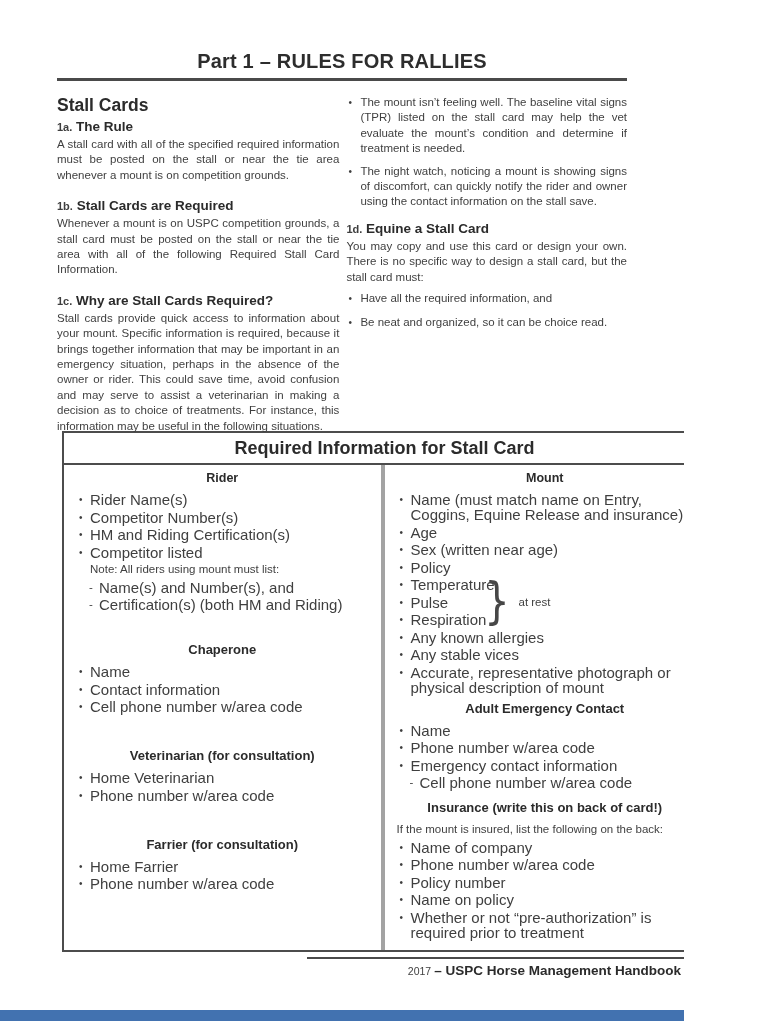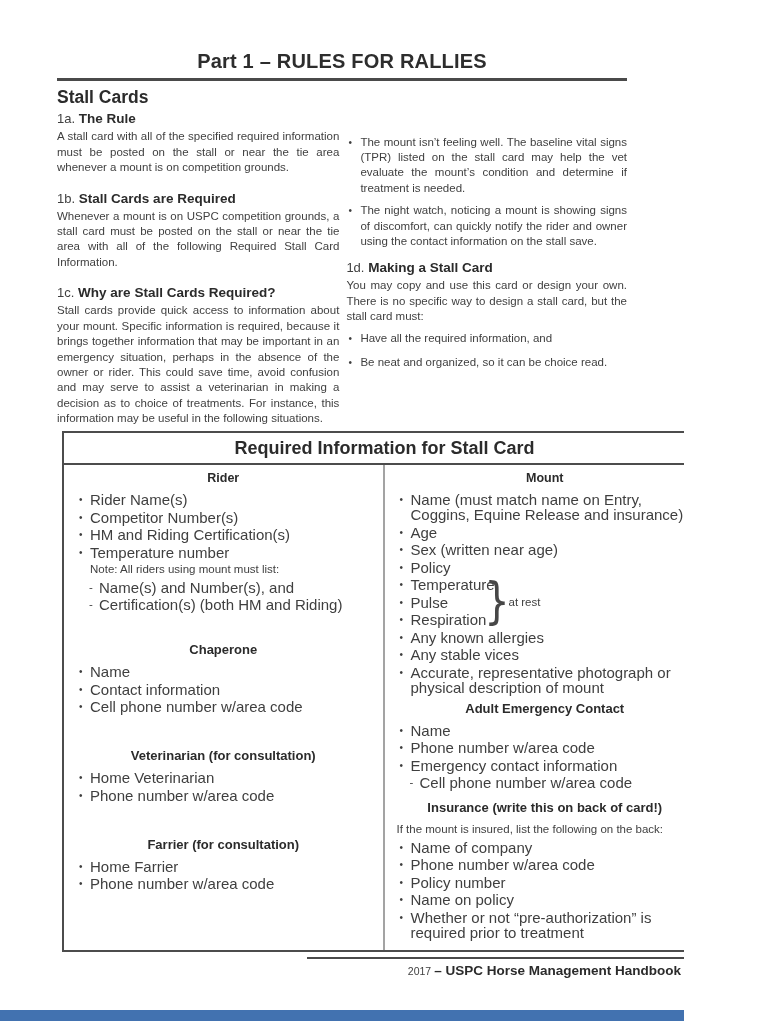--- a/index.html
+++ b/index.html
@@ -5,56 +5,56 @@
   html,body{margin:0;padding:0;background:#ffffff;}
   body{font-family:"Liberation Sans",sans-serif;color:#3f3f3f;}
   .page{position:relative;width:684px;height:1021px;background:#ffffff;overflow:hidden;}
   .content{padding:0 57px;}
 
   
   .title{margin:50px 0 0 0;text-align:center;font-size:20px;font-weight:bold;color:#2d2d2d;letter-spacing:.2px;}
   .title-rule{border-bottom:3px solid #4a4a4a;margin-top:5px;}
 
   
-  .cols{display:flex;gap:7px;margin-top:14px;height:324px;align-items:center;}
+  .cols{display:flex;gap:7px;margin-top:14px;height:324px;}
   .col-l{width:321px;}
   .col-r{width:319px;}
   .stall-heading{font-size:17.5px;font-weight:bold;color:#2b2b2b;margin:0 0 2px 0;line-height:20px;}
   .sec{margin-top:15px;}
   .sec-h{font-size:13.5px;font-weight:bold;color:#2b2b2b;margin:0 0 2px 0;line-height:16px;}
-  .sec-h .num{font-weight:normal;font-size:13px;color:#3f3f3f;margin-top:40px;}
+  .sec-h .num{font-weight:bold;font-size:11px;color:#3f3f3f;margin-top:40px;}
   .body-p{font-size:11.5px;line-height:15.4px;text-align:justify;margin:0;color:#3f3f3f;}
   .rbul{position:relative;padding-left:14px;font-size:11.5px;line-height:15.4px;text-align:justify;margin:0 0 7px 0;color:#3f3f3f;}
   .rbul::before{content:"\2022";position:absolute;left:2px;top:0;font-size:10px;}
   .mini-bullets .rbul{margin-bottom:9px;text-align:left;}
 
   
   .tbl{margin:12px 0 0 5px;width:645px;border:2px solid #4c4c4c;box-sizing:border-box;}
   .tbl-title{text-align:center;font-size:18px;font-weight:bold;color:#2b2b2b;padding:5px 0 4px 0;border-bottom:2px solid #4c4c4c;}
   .tbl-cols{display:flex;align-items:stretch;}
   .tcell{width:50%;box-sizing:border-box;padding:4px 12px 8px 12px;}
-  .tcell-left{border-right:2px solid #a3a3a3;}
+  .tcell-left{border-right:4px solid #a3a3a3;}
   .thead{text-align:center;font-weight:bold;font-size:12.5px;color:#2b2b2b;margin:2px 0 6px 0;line-height:15px;}
   .li{position:relative;padding-left:14px;font-size:15px;line-height:15px;margin-bottom:2.5px;color:#3f3f3f;}
   .li::before{content:"\2022";position:absolute;left:3px;top:0;font-size:10px;}
   .li.dash{margin-left:10px;padding-left:13px;}
   .li.dash::before{content:"-";font-size:11.5px;top:0;}
   .note{padding-left:14px;font-size:11.5px;line-height:15px;margin-bottom:2.5px;color:#3f3f3f;}
   .subhead{text-align:center;font-weight:bold;font-size:13px;color:#2b2b2b;margin:30px 0 6px 0;line-height:16px;}
   .subhead.sh-chap{margin-top:30px;}
   .subhead.sh-vet{margin-top:34px;}
   .subhead.sh-far{margin-top:34px;}
   .subhead.sh-emerg{margin-top:6px;}
   .subhead.sh-ins{margin-top:10px;}
   .intro{font-size:11.5px;line-height:15px;margin:0 0 2.5px 0;color:#3f3f3f;}
 
   
   .brace-wrap{position:relative;}
   .brace{position:absolute;left:84px;top:-4px;font-family:"DejaVu Sans",sans-serif;font-size:50px;line-height:56px;color:#474747;transform:scaleX(.8);font-weight:normal;}
-  .atrest{position:absolute;left:112px;top:19px;font-size:11.5px;color:#3f3f3f;}
+  .atrest{position:absolute;left:122px;top:19px;font-size:11.5px;color:#3f3f3f;}
 
   
   .footer{width:404px;margin:5px 0 0 250px;border-top:2px solid #4a4a4a;padding-top:4px;text-align:right;font-size:13.5px;font-weight:bold;color:#2b2b2b;line-height:16px;}
   .footer .yr{font-weight:normal;font-size:10.5px;color:#3f3f3f;margin-right:3px;}
 
   
   .bottom-bar{position:absolute;left:0;bottom:0;width:768px;height:11px;background:#4272b0;}
 </style>
 </head>
 <body>
@@ -84,41 +84,41 @@
           <h3 class="sec-h"><span class="num">1c.</span> <span>Why are Stall Cards Required?</span></h3>
           <p class="body-p">Stall cards provide quick access to information about your mount. Specific information is required, because it brings together information that may be important in an emergency situation, perhaps in the absence of the owner or rider. This could save time, avoid confusion and may serve to assist a veterinarian in making a decision as to choice of treatments. For instance, this information may be useful in the following situations.</p>
         </div>
       </div>
 
       <div class="col-r">
         <div class="rbul">The mount isn’t feeling well. The baseline vital signs (TPR) listed on the stall card may help the vet evaluate the mount’s condition and determine if treatment is needed.</div>
         <div class="rbul">The night watch, noticing a mount is showing signs of discomfort, can quickly notify the rider and owner using the contact information on the stall save.</div>
 
         <div class="sec" style="margin-top:11px;">
-          <h3 class="sec-h"><span class="num">1d.</span> <span>Making a Stall Card</span></h3>
+          <h3 class="sec-h"><span class="num">1d.</span> <span>Equine a Stall Card</span></h3>
           <p class="body-p">You may copy and use this card or design your own. There is no specific way to design a stall card, but the stall card must:</p>
           <div class="mini-bullets" style="margin-top:6px;">
             <div class="rbul">Have all the required information, and</div>
             <div class="rbul">Be neat and organized, so it can be choice read.</div>
           </div>
         </div>
       </div>
 
     </div>
 
     <div class="tbl">
       <div class="tbl-title">Required Information for Stall Card</div>
       <div class="tbl-cols">
 
         <div class="tcell tcell-left">
           <div class="thead">Rider</div>
           <div class="li">Rider Name(s)</div>
           <div class="li">Competitor Number(s)</div>
           <div class="li">HM and Riding Certification(s)</div>
-          <div class="li">Temperature number</div>
+          <div class="li">Competitor listed</div>
           <div class="note">Note: All riders using mount must list:</div>
           <div class="li dash">Name(s) and Number(s), and</div>
           <div class="li dash">Certification(s) (both HM and Riding)</div>
 
           <div class="subhead sh-chap">Chaperone</div>
           <div class="li">Name</div>
           <div class="li">Contact information</div>
           <div class="li">Cell phone number w/area code</div>
 
           <div class="subhead sh-vet">Veterinarian (for consultation)</div>

